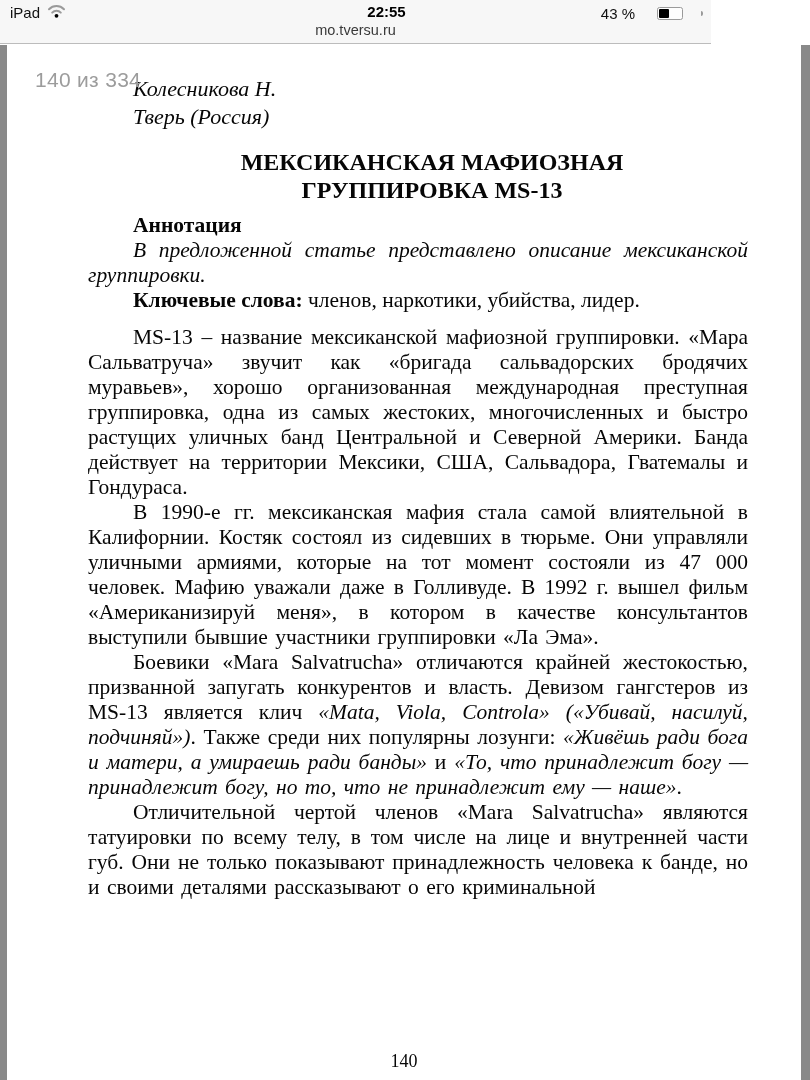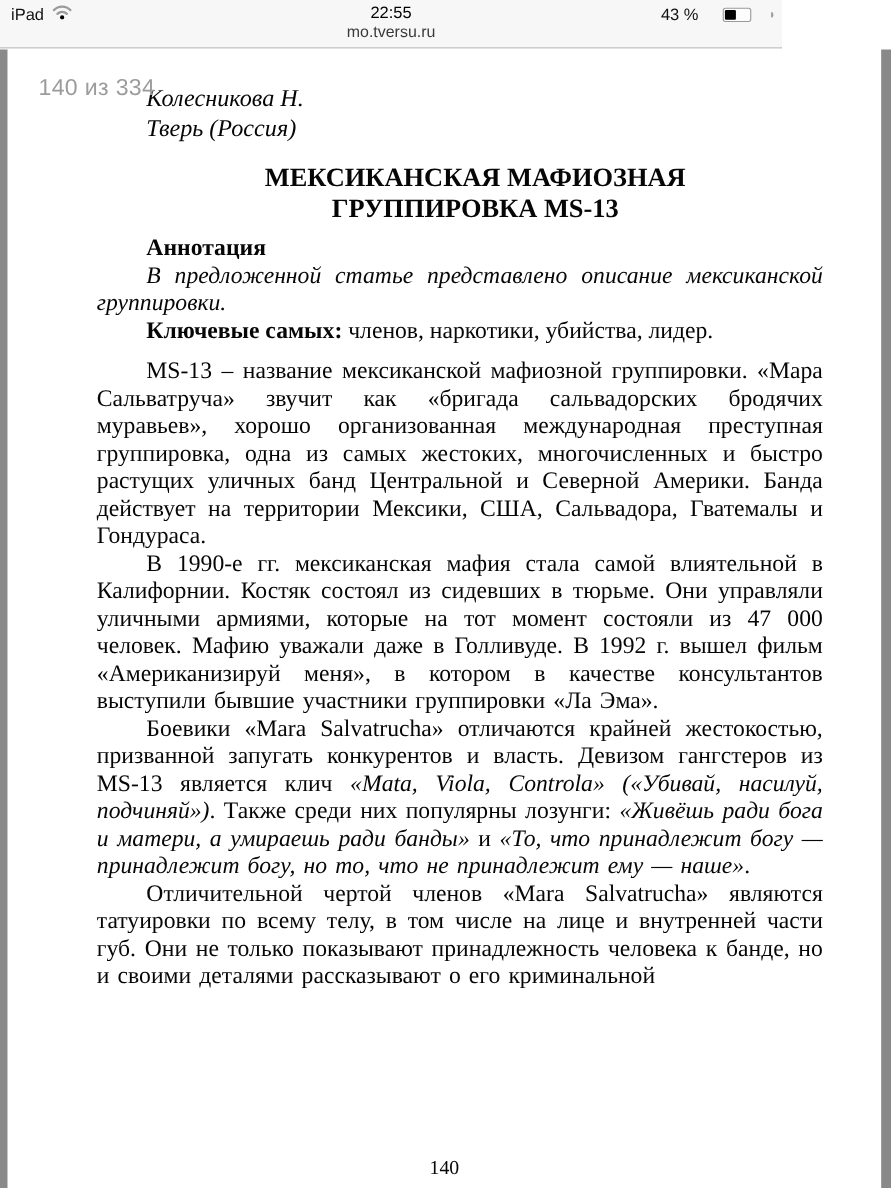--- a/index.html
+++ b/index.html
@@ -5,21 +5,21 @@
   html,body{margin:0;padding:0;background:#222;}
   .screen{position:relative;width:810px;height:1080px;background:#fff;overflow:hidden;
           font-family:"Liberation Sans",sans-serif;}
 
   
   .status-bar{position:absolute;left:0;top:0;width:711px;height:44px;background:#f7f7f7;
               border-bottom:1px solid #bcbcbc;box-sizing:border-box;}
   .status-left{position:absolute;left:10px;top:4px;display:flex;align-items:center;gap:7px;
                font-size:15px;color:#111;}
   .status-time{position:absolute;left:0;top:3px;width:100%;text-align:center;
-               font-size:15px;font-weight:normal;color:#000;}
+               font-size:15px;font-weight:bold;color:#000;padding-left:31px;}
   .status-url{position:absolute;left:0;top:22px;width:100%;text-align:center;
               font-size:14.5px;color:#3a3a3a;}
   .status-right{position:absolute;right:8px;top:5px;display:flex;align-items:center;gap:22px;
                 font-size:15px;color:#111;}
   .battery{position:relative;width:24px;height:11px;border:1px solid #9a9a9a;border-radius:2.5px;
            background:#fdfdfd;display:inline-block;}
   .battery-fill{position:absolute;left:1px;top:1px;bottom:1px;background:#000;border-radius:1px;}
   .battery-nub{width:2px;height:5px;background:#9a9a9a;border-radius:0 2px 2px 0;margin-left:-4px;}
 
   
@@ -88,21 +88,21 @@
           <div>Тверь (Россия)</div>
         </div>
 
         <h1 class="doc-title">
           <span>МЕКСИКАНСКАЯ МАФИОЗНАЯ</span><br>
           <span>ГРУППИРОВКА MS-13</span>
         </h1>
 
         <div class="ann-head">Аннотация</div>
         <p class="ann-text">В предложенной статье представлено описание мексиканской группировки.</p>
-        <p class="keywords"><b>Ключевые самых:</b><span> членов, наркотики, убийства, лидер.</span></p>
+        <p class="keywords"><b>Ключевые слова:</b><span> членов, наркотики, убийства, лидер.</span></p>
 
         <div class="article">
           <p><span>MS-13 – название мексиканской мафиозной группировки. «Мара Сальватруча» звучит как «бригада сальвадорских бродячих муравьев», хорошо организованная международная преступная группировка, одна из самых жестоких, многочисленных и быстро растущих уличных банд Центральной и Северной Америки. Банда действует на территории Мексики, США, Сальвадора, Гватемалы и Гондураса.</span></p>
 
 
           <p><span>В 1990-е гг. мексиканская мафия стала самой влиятельной в Калифорнии. Костяк состоял из сидевших в тюрьме. Они управляли уличными армиями, которые на тот момент состояли из 47 000 человек. Мафию уважали даже в Голливуде. В 1992 г. вышел фильм «Американизируй меня», в котором в качестве консультантов выступили бывшие участники группировки «Ла Эма».</span></p>
 
           <p><span>Боевики «Mara Salvatrucha» отличаются крайней жестокостью, призванной запугать конкурентов и власть. Девизом гангстеров из MS-13 является клич </span><span class="seg-italic">«Mata, Viola, Controla» («Убивай, насилуй, подчиняй»)</span><span>. Также среди них популярны лозунги: </span><span class="seg-italic">«Живёшь ради бога и матери, а умираешь ради банды»</span><span> и </span><span class="seg-italic">«То, что принадлежит богу — принадлежит богу, но то, что не принадлежит ему — наше»</span><span>.</span></p>
 
           <p><span>Отличительной чертой членов «Mara Salvatrucha» являются татуировки по всему телу, в том числе на лице и внутренней части губ. Они не только показывают принадлежность человека к банде, но и своими деталями рассказывают о его криминальной</span></p>

